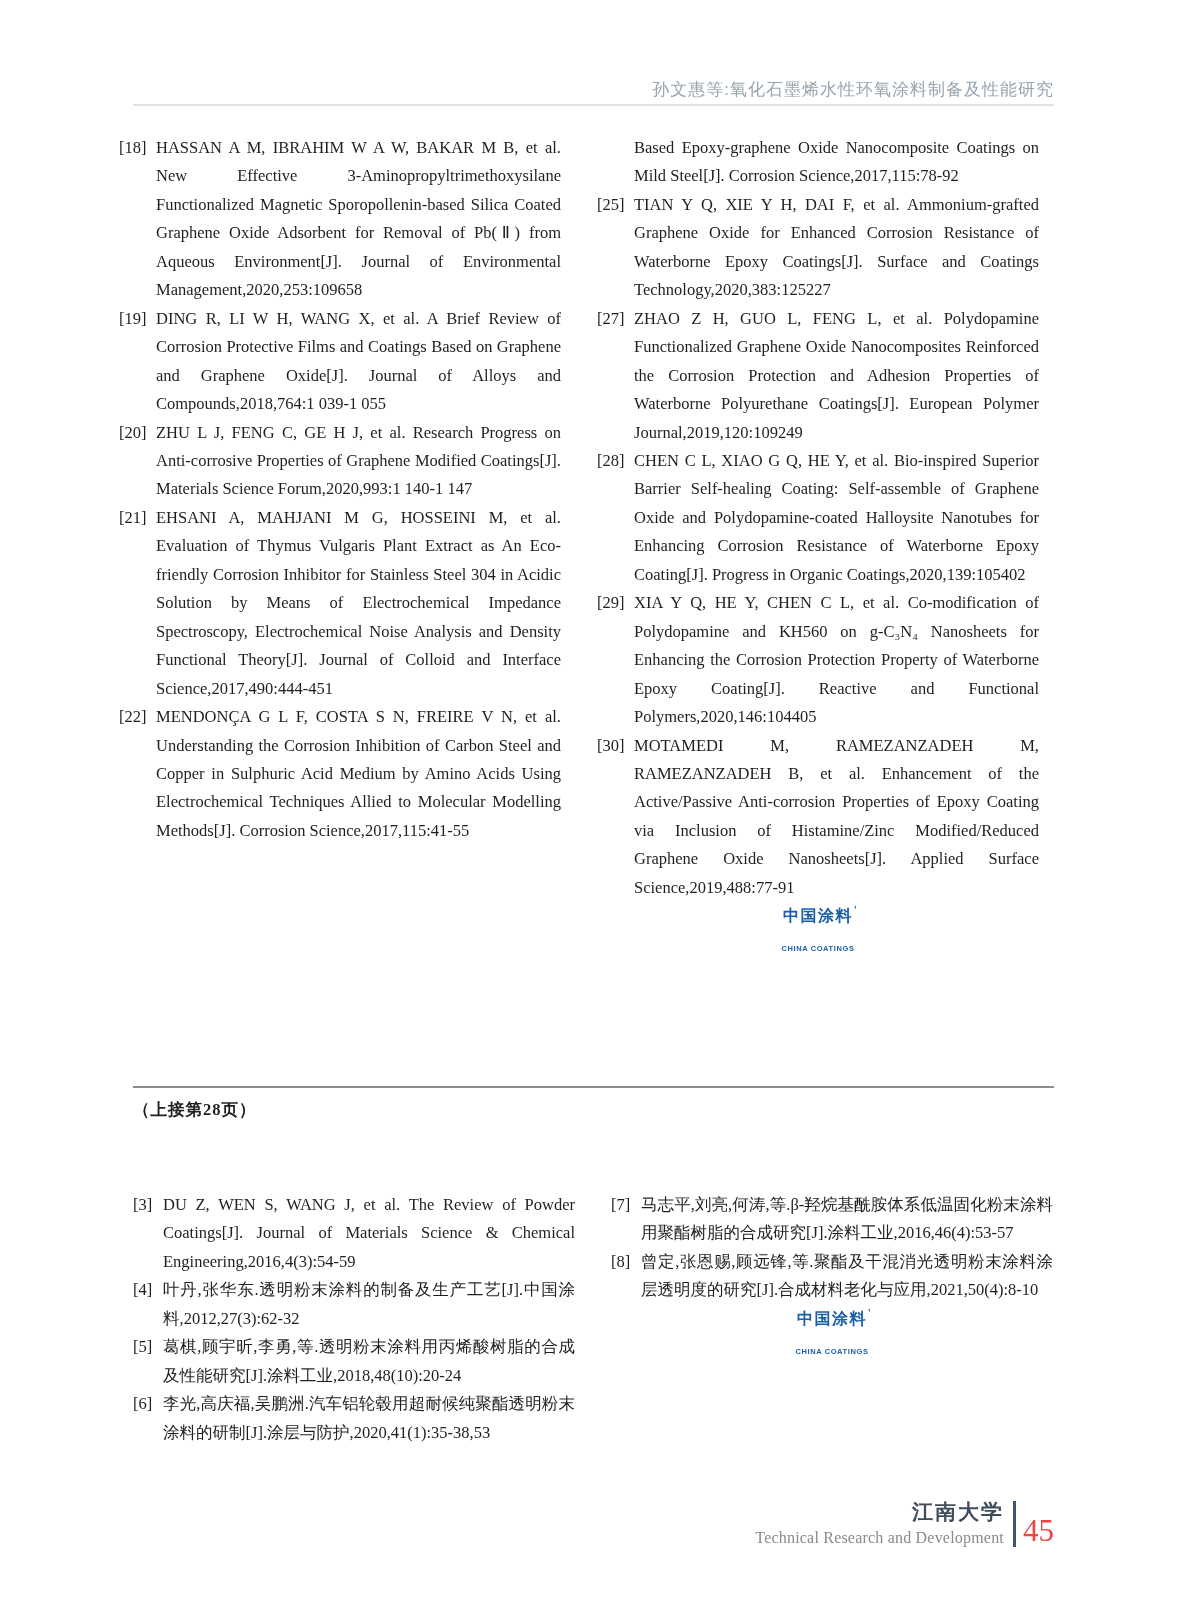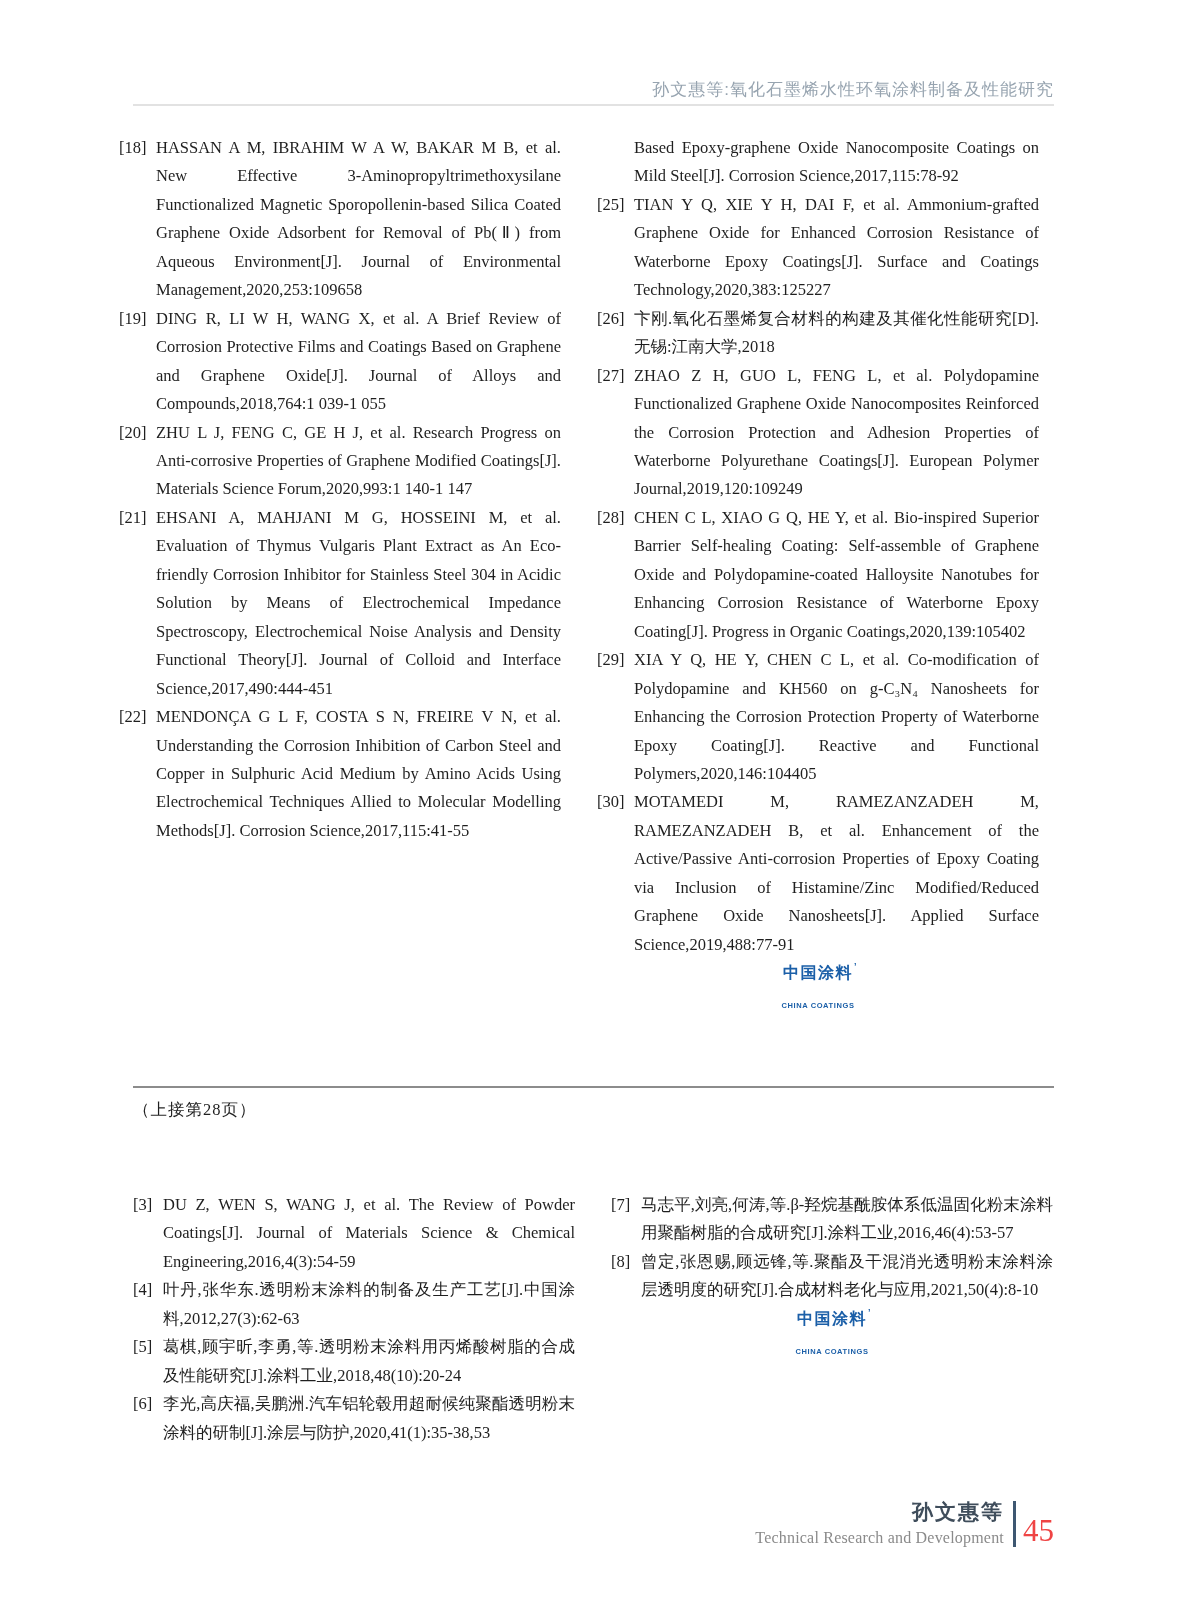--- a/index.html
+++ b/index.html
@@ -48,21 +48,21 @@
     font-family:"Liberation Sans", sans-serif;
     font-weight:bold; font-size:7.5px; letter-spacing:0.6px;
     color:#1b5fa8; margin-top:17px;
   }
   .section-divider {
     position:absolute; top:1086px; left:133px; width:921px;
     border-top:2px solid #8c8c8c;
   }
   .continuation-note {
     position:absolute; top:1099px; left:133px;
-    font-size:16.5px; color:#1f1f1f; letter-spacing:1px;
+    font-size:16.5px; color:#1f1f1f; letter-spacing:1px;font-weight:bold;
   }
   .footer {
     position:absolute; top:1498px; right:133px;
     display:flex; align-items:flex-end;
   }
   .footer-titles { text-align:right; }
   .footer-cn {
     font-family:"Liberation Sans", sans-serif;
     font-weight:bold; font-size:21px; letter-spacing:2px;
     color:#3f4d5b;
@@ -113,24 +113,20 @@
     </div>
 
     <div class="refcol">
       <div class="ref">
         <div class="num"></div>
         <div class="txt">Based Epoxy-graphene Oxide Nanocomposite Coatings on Mild Steel[J]. Corrosion Science,2017,115:78-92</div>
       </div>
       <div class="ref">
         <div class="num">[25]</div>
         <div class="txt">TIAN Y Q, XIE Y H, DAI F, et al. Ammonium-grafted Graphene Oxide for Enhanced Corrosion Resistance of Waterborne Epoxy Coatings[J]. Surface and Coatings Technology,2020,383:125227</div>
-      </div>
-      <div class="ref">
-        <div class="num">[26]</div>
-        <div class="txt">卞刚.氧化石墨烯复合材料的构建及其催化性能研究[D].无锡:江南大学,2018</div>
       </div>
       <div class="ref">
         <div class="num">[27]</div>
         <div class="txt">ZHAO Z H, GUO L, FENG L, et al. Polydopamine Functionalized Graphene Oxide Nanocomposites Reinforced the Corrosion Protection and Adhesion Properties of Waterborne Polyurethane Coatings[J]. European Polymer Journal,2019,120:109249</div>
       </div>
       <div class="ref">
         <div class="num">[28]</div>
         <div class="txt">CHEN C L, XIAO G Q, HE Y, et al. Bio-inspired Superior Barrier Self-healing Coating: Self-assemble of Graphene Oxide and Polydopamine-coated Halloysite Nanotubes for Enhancing Corrosion Resistance of Waterborne Epoxy Coating[J]. Progress in Organic Coatings,2020,139:105402</div>
       </div>
       <div class="ref">
@@ -154,21 +150,21 @@
   <div class="continuation-note">（上接第28页）</div>
 
   <div class="refs-bottom">
     <div class="refcol">
       <div class="ref">
         <div class="num">[3]</div>
         <div class="txt">DU Z, WEN S, WANG J, et al. The Review of Powder Coatings[J]. Journal of Materials Science &amp; Chemical Engineering,2016,4(3):54-59</div>
       </div>
       <div class="ref">
         <div class="num">[4]</div>
-        <div class="txt">叶丹,张华东.透明粉末涂料的制备及生产工艺[J].中国涂料,2012,27(3):62-63</div>
+        <div class="txt">叶丹,张华东.透明粉末涂料的制备及生产工艺[J].中国涂料,2012,27(3):62-32</div>
       </div>
       <div class="ref">
         <div class="num">[5]</div>
         <div class="txt">葛棋,顾宇昕,李勇,等.透明粉末涂料用丙烯酸树脂的合成及性能研究[J].涂料工业,2018,48(10):20-24</div>
       </div>
       <div class="ref">
         <div class="num">[6]</div>
         <div class="txt">李光,高庆福,吴鹏洲.汽车铝轮毂用超耐候纯聚酯透明粉末涂料的研制[J].涂层与防护,2020,41(1):35-38,53</div>
       </div>
     </div>
@@ -185,20 +181,20 @@
         <div class="logo">
           <div class="logo-cn">中国涂料</div>
           <div class="logo-en">CHINA COATINGS</div>
         </div>
       </div>
     </div>
   </div>
 
   <div class="footer">
     <div class="footer-titles">
-      <div class="footer-cn">孙文惠等</div>
+      <div class="footer-cn">江南大学</div>
       <div class="footer-en">Technical Research and Development</div>
     </div>
     <div class="footer-bar"></div>
     <div class="footer-page">45</div>
   </div>
 
 </div>
 
 </body></html>

